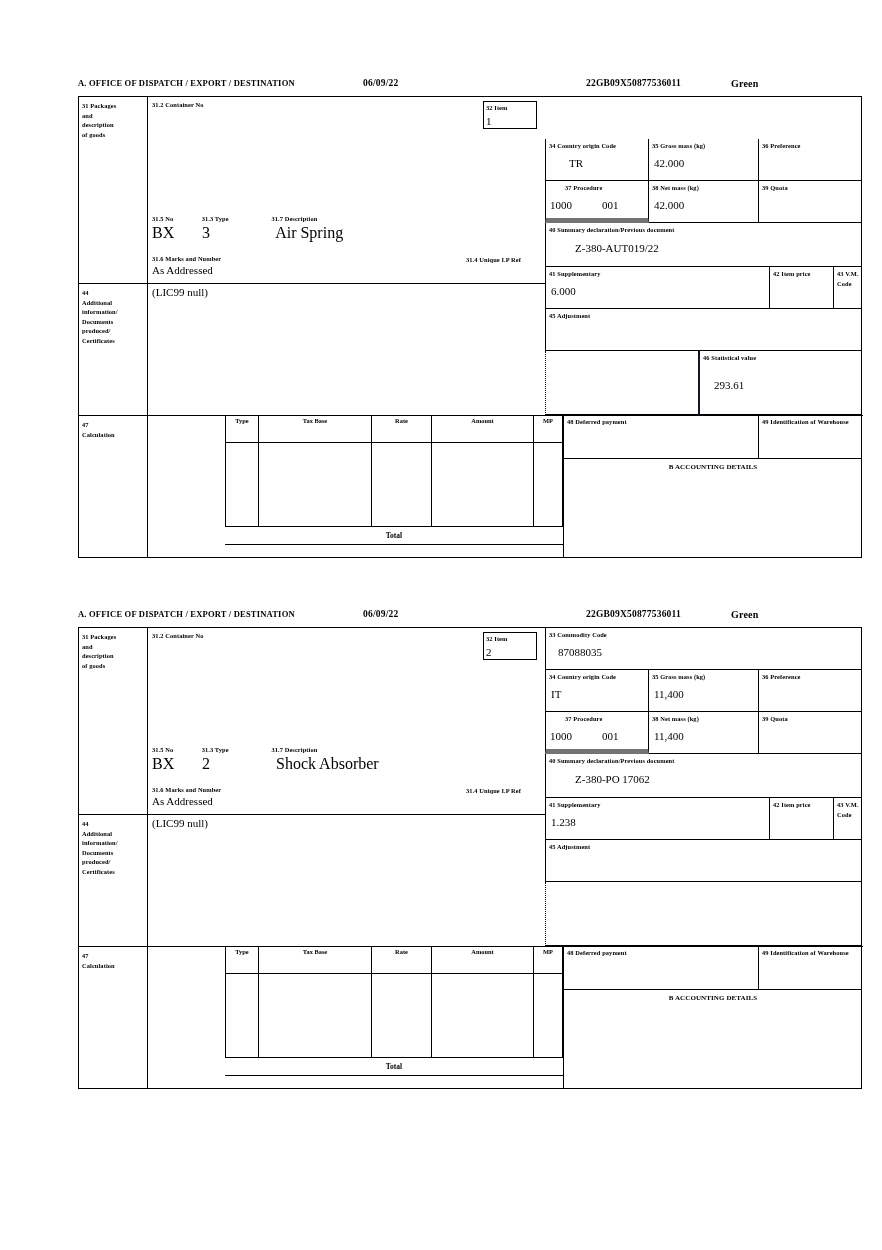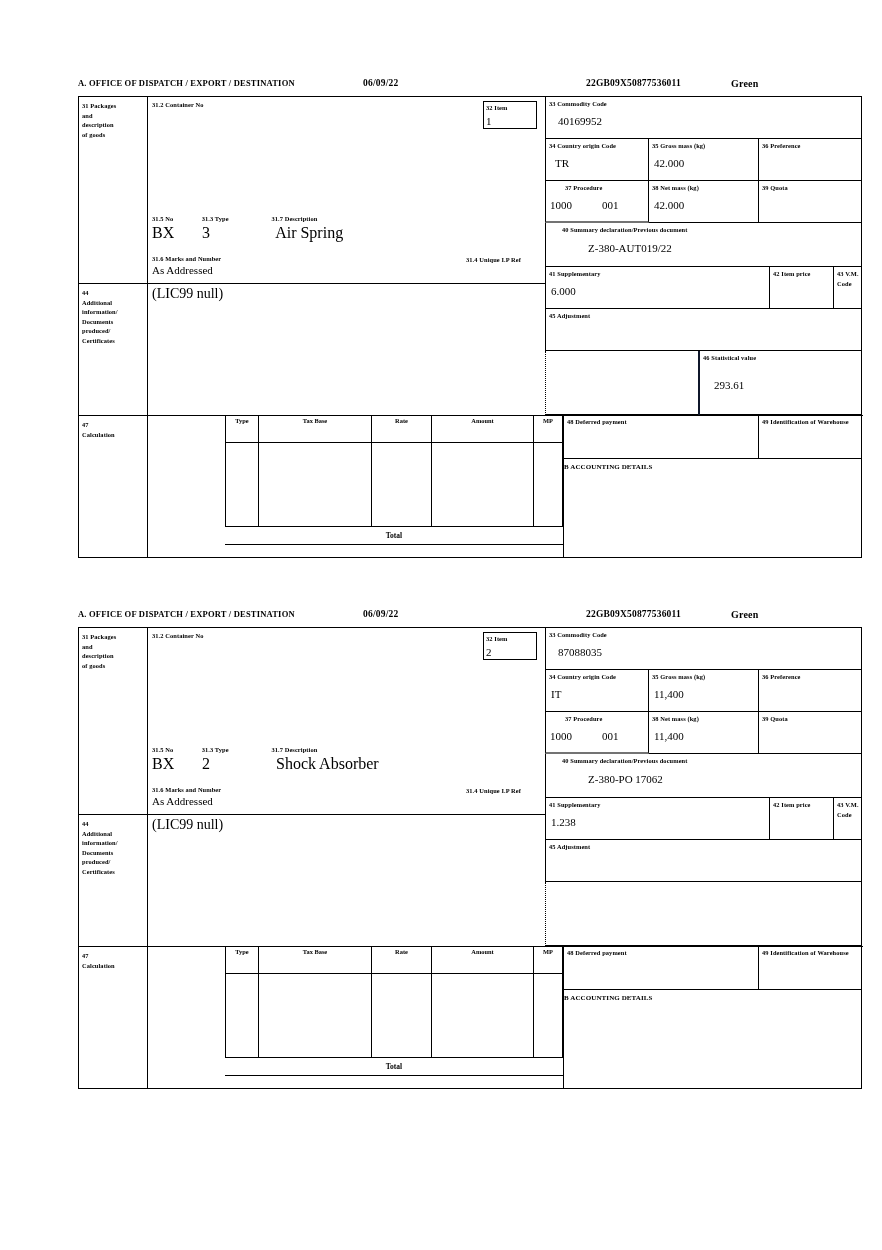--- a/index.html
+++ b/index.html
@@ -111,24 +111,24 @@
   .c32 {
     left: 404px; top: 4px; width: 54px; height: 28px;
     border: 1px solid #000;
     padding: 1px 2px;
   }
   .c32 .v { font-size: 11px; margin-top: 2px; }
   .c33 { left: 466px; top: 0; width: 317px; height: 42px; border-left: 1px solid #000; border-bottom: 1px solid #000; padding: 2px 3px; }
   .c34 { left: 466px; top: 42px; width: 104px; height: 42px; border-left: 1px solid #000; border-bottom: 1px solid #000; border-right: 1px solid #000; padding: 2px 3px; }
   .c35 { left: 570px; top: 42px; width: 110px; height: 42px; border-bottom: 1px solid #000; border-right: 1px solid #000; padding: 2px 3px; }
   .c36 { left: 680px; top: 42px; width: 103px; height: 42px; border-bottom: 1px solid #000; padding: 2px 3px; }
-  .c37 { left: 466px; top: 84px; width: 104px; height: 42px; border-left: 1px solid #000; border-bottom: 2px solid #737373; border-right: 1px solid #000; padding: 2px 19px; }
+  .c37 { left: 466px; top: 84px; width: 104px; height: 42px; border-left: 1px solid #000; border-bottom: 5px solid #737373; border-right: 1px solid #000; padding: 2px 19px; }
   .c38 { left: 570px; top: 84px; width: 110px; height: 42px; border-bottom: 1px solid #000; border-right: 1px solid #000; padding: 2px 3px; }
   .c39 { left: 680px; top: 84px; width: 103px; height: 42px; border-bottom: 1px solid #000; padding: 2px 3px; }
-  .c40 { left: 466px; top: 126px; width: 317px; height: 44px; border-left: 1px solid #000; border-bottom: 1px solid #000; padding: 2px 16px; }
+  .c40 { left: 466px; top: 126px; width: 317px; height: 44px; border-left: 1px solid #000; border-bottom: 1px solid #000; padding: 2px 3px; }
   .c41 { left: 466px; top: 170px; width: 225px; height: 42px; border-left: 1px solid #000; border-bottom: 1px solid #000; border-right: 1px solid #000; padding: 2px 3px; }
   .c42b { left: 691px; top: 170px; width: 64px; height: 42px; border-bottom: 1px solid #000; border-right: 1px solid #000; padding: 2px 3px; }
   .c43b { left: 755px; top: 170px; width: 28px; height: 42px; border-bottom: 1px solid #000; padding: 2px 3px; }
   .c45 { left: 466px; top: 212px; width: 317px; height: 42px; border-left: 1px solid #000; border-bottom: 1px solid #000; padding: 2px 3px; }
   .c46outer { left: 466px; top: 254px; width: 317px; height: 64px; border-bottom: 1px solid #000; }
   .c46dot { position: absolute; left: 466px; top: 254px; height: 64px; border-left: 1px dotted #000; }
   .c46 { left: 619px; top: 254px; width: 164px; height: 64px; border-left: 2px solid #0f172a; padding: 2px 3px; }
 
   
   .c37 .v1 { position: absolute; left: 4px; top: 18px; font-size: 11px; }
@@ -170,25 +170,25 @@
     left: 77px; top: 112px; width: 338px; height: 18px;
     font-size: 7.5px;
     font-weight: bold;
     text-align: center;
     line-height: 18px;
     border-bottom: 1px solid #000;
     box-sizing: border-box;
   }
   .c48 { position: absolute; left: 415px; top: 0; width: 195px; height: 44px; border-left: 1px solid #000; border-bottom: 1px solid #000; box-sizing: border-box; padding: 2px 3px; }
   .c49 { position: absolute; left: 610px; top: 0; width: 104px; height: 44px; border-left: 1px solid #000; border-bottom: 1px solid #000; box-sizing: border-box; padding: 2px 3px; }
-  .cB { position: absolute; left: 415px; top: 44px; width: 299px; height: 99px; border-left: 1px solid #000; box-sizing: border-box; padding: 3px 0; }
+  .cB { position: absolute; left: 415px; top: 44px; width: 299px; height: 99px; border-left: 1px solid #000; box-sizing: border-box; padding: 3px 0; text-align: center; }
   .cB .lbl { font-size: 7px; }
 
   .c44 { position: absolute; left: 69px; top: 186px; width: 397px; height: 132px; border-bottom: 0; }
-  .c44 .v { position: absolute; left: 4px; top: 3px; font-size: 14px; }
+  .c44 .v { position: absolute; left: 4px; top: 3px; font-size: 11px; }
   .hline-44 {
     position: absolute; left: 0; top: 186px; width: 466px; height: 0;
     border-top: 1px solid #000;
   }
   .hline-47 {
     position: absolute; left: 0; top: 318px; width: 784px; height: 0;
     border-top: 1px solid #000;
   }
 </style>
 </head>
@@ -245,28 +245,24 @@
         <div class="lbl r316">31.6 Marks and Number</div>
         <div class="v316">As Addressed</div>
         <div class="lbl r314">31.4 Unique I.P Ref</div>
       </div>
 
       <div class="cell c32">
         <div class="lbl">32 Item</div>
         <div class="v">1</div>
       </div>
 
-      <div class="cell c33">
-        <div class="lbl">33 Commodity Code</div>
-        <div class="val" style="margin-top:6px;margin-left:9px">40169952</div>
-      </div>
 
       <div class="cell c34">
         <div class="lbl">34 Country origin Code</div>
-        <div class="val" style="margin-top:6px;margin-left:6px">TR</div>
+        <div class="val" style="margin-top:6px;margin-left:20px">TR</div>
       </div>
 
       <div class="cell c35">
         <div class="lbl">35 Gross mass (kg)</div>
         <div class="val" style="margin-top:6px;margin-left:2px">42.000</div>
       </div>
 
       <div class="cell c36">
         <div class="lbl">36 Preference</div>
         <div class="val" style="margin-top:6px;margin-left:2px"></div>

